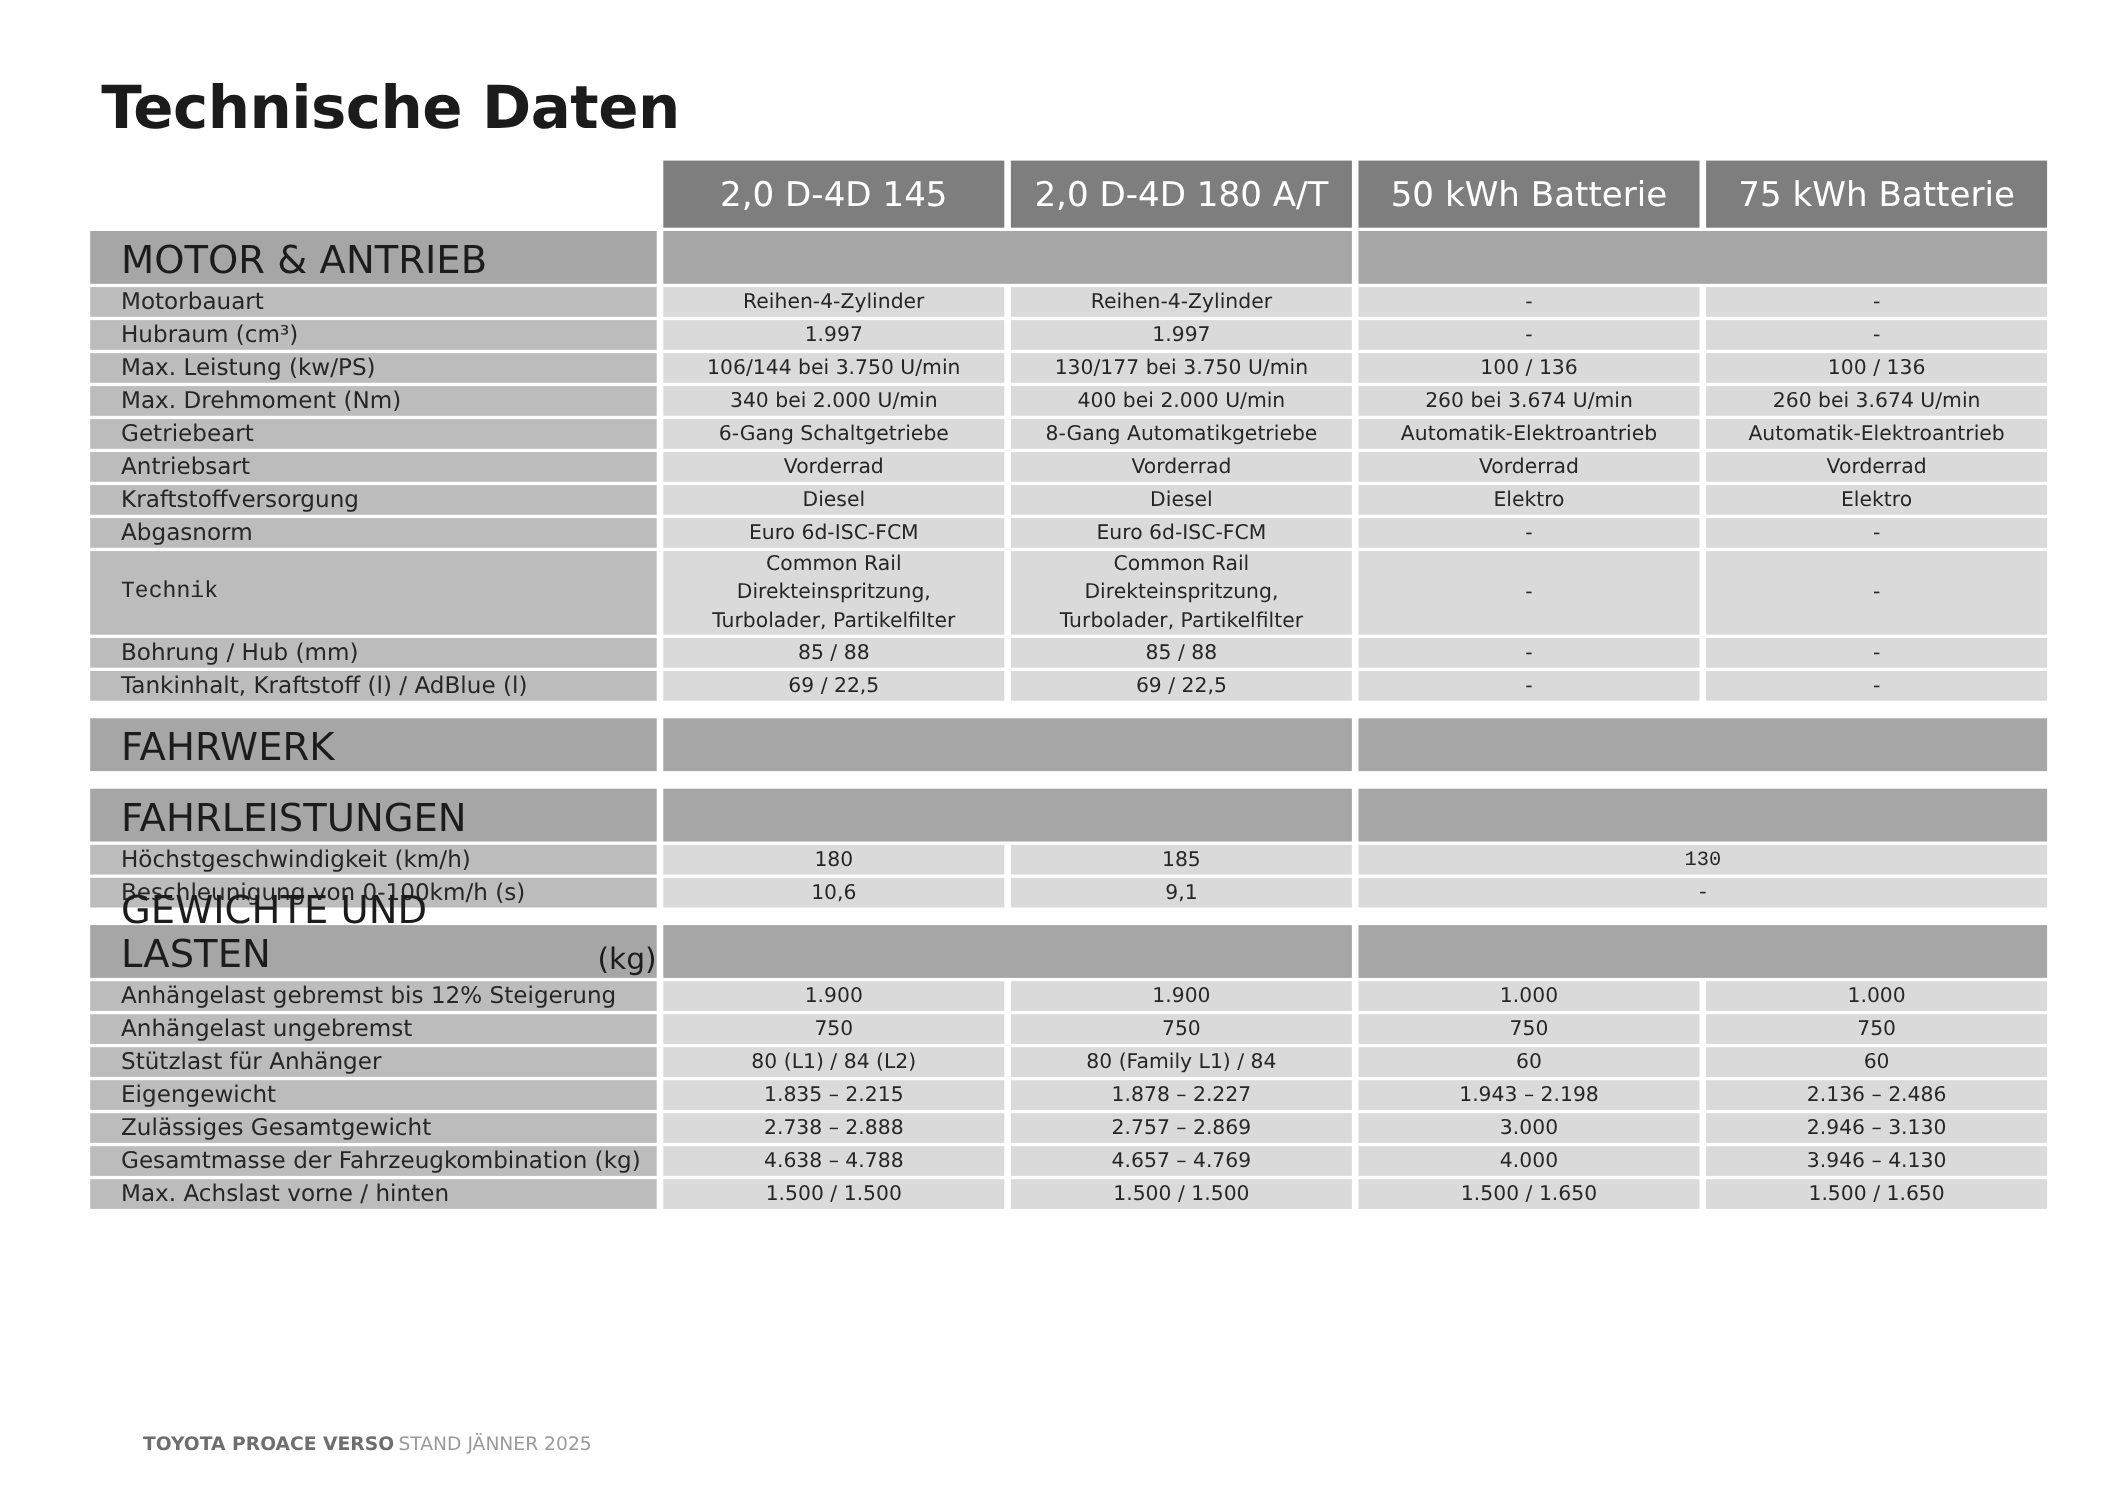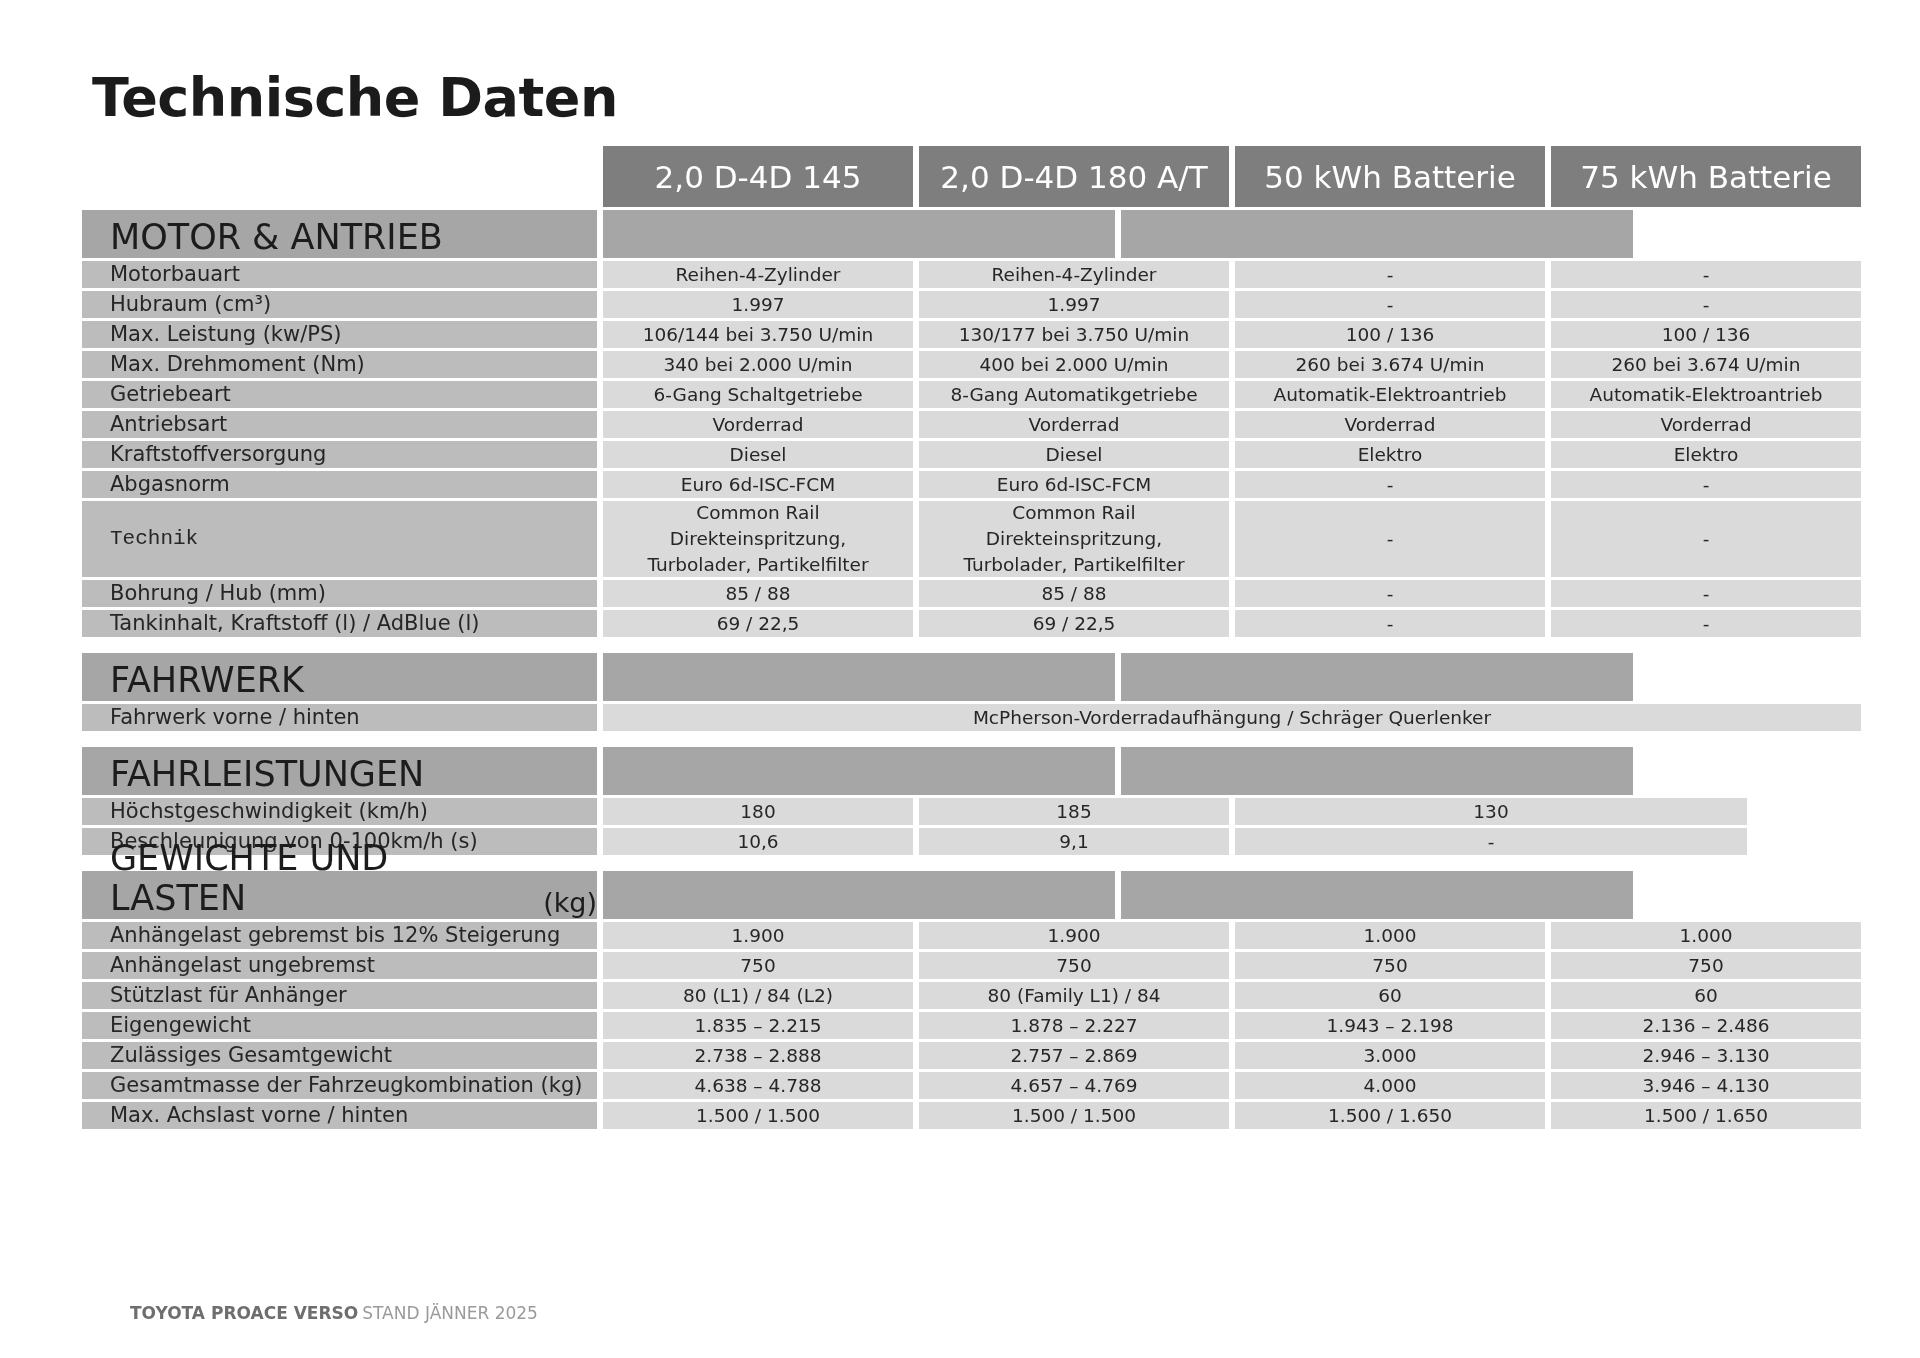--- a/index.html
+++ b/index.html
@@ -8,21 +8,21 @@
   .title { position:absolute; left:92px; top:66px; font-size:54px; font-weight:bold;
            letter-spacing:-0.5px; color:#1b1b1b; margin:0; }
   .grid { position:absolute; left:82px; top:146px; width:1774px; }
   .row { display:flex; gap:6px; margin-bottom:3px; }
   .c-label { width:515px; flex:none; box-sizing:border-box; padding-left:28px;
              display:flex; align-items:flex-end; background:#bcbcbc; font-size:21px;
              color:#262626; padding-bottom:2px; }
   .c-val { width:310px; flex:none; box-sizing:border-box; background:#dadada;
            display:flex; align-items:center; justify-content:center; text-align:center;
            font-size:18.5px; color:#262626; line-height:26px; }
-  .c-span2 { width:512px; }
+  .c-span2 { width:626px;font-family:Liberation Mono, monospace; }
   .c-span4 { width:1258px; }
   .hdr .c-blank { width:515px; flex:none; background:transparent; }
   .hdr .c-val { background:#7e7e7e; color:#ffffff; font-size:31px; height:61px; }
   .sec { margin-top:16px; }
   .sec .c-label { background:#a6a6a6; font-size:35px; color:#1c1c1c; height:48px;
                   padding-bottom:1px; }
   .sec .c-val { background:#a6a6a6; height:48px; }
   .sec.first { margin-top:0; }
   .sec .unit { font-size:27px; margin-left:8px; }
   .data .c-label, .data .c-val { height:27px; }
@@ -129,24 +129,20 @@
     <div class="c-val">69 / 22,5</div>
     <div class="c-val">-</div>
     <div class="c-val">-</div>
   </div>
 
   <div class="row sec">
     <div class="c-label">FAHRWERK</div>
     <div class="c-val c-span2"></div>
     <div class="c-val c-span2"></div>
   </div>
-  <div class="row data">
-    <div class="c-label">Fahrwerk vorne / hinten</div>
-    <div class="c-val c-span4">McPherson-Vorderradaufhängung / Schräger Querlenker</div>
-  </div>
 
   <div class="row sec">
     <div class="c-label">FAHRLEISTUNGEN</div>
     <div class="c-val c-span2"></div>
     <div class="c-val c-span2"></div>
   </div>
   <div class="row data">
     <div class="c-label">Höchstgeschwindigkeit (km/h)</div>
     <div class="c-val">180</div>
     <div class="c-val">185</div>

